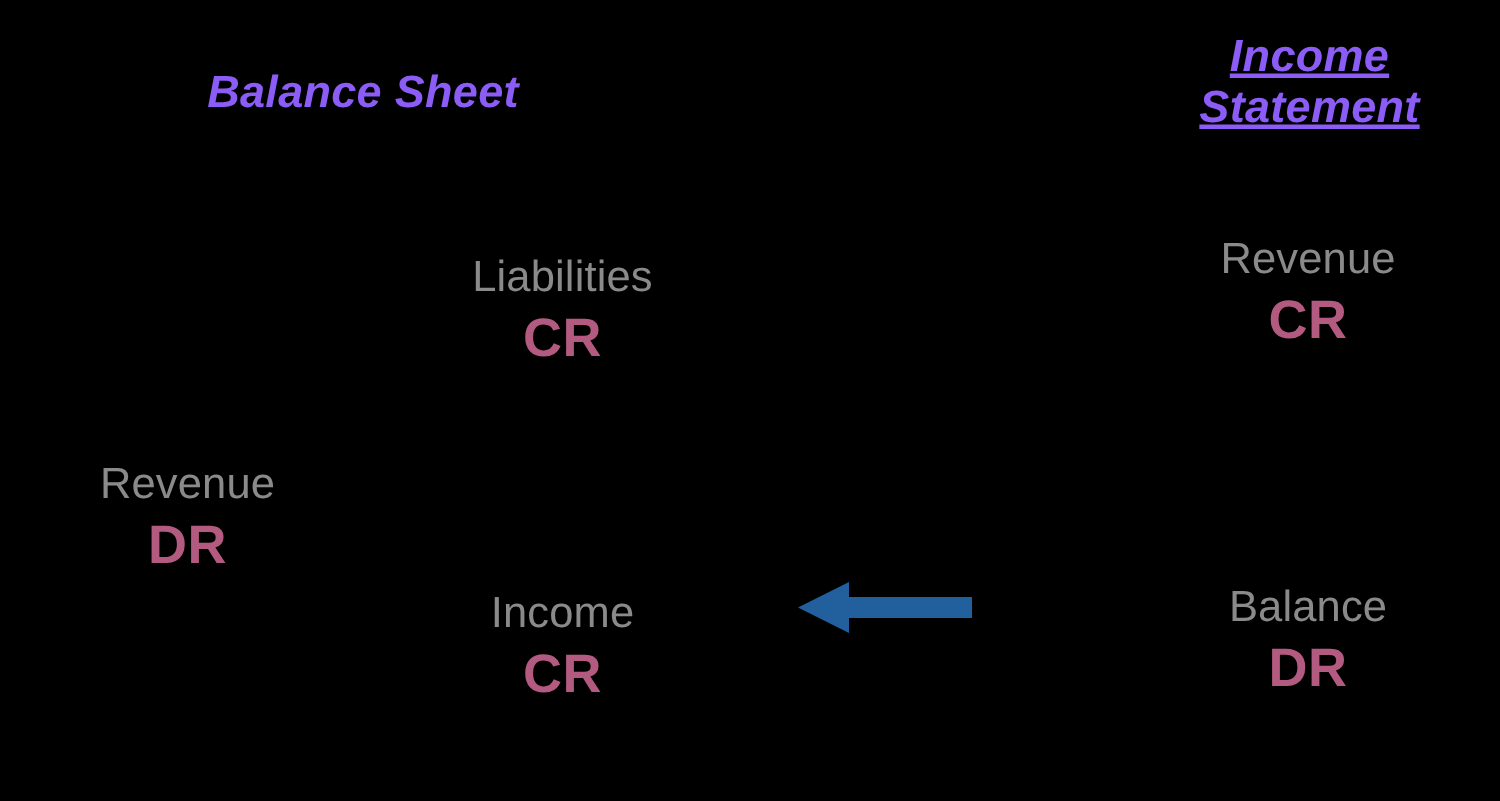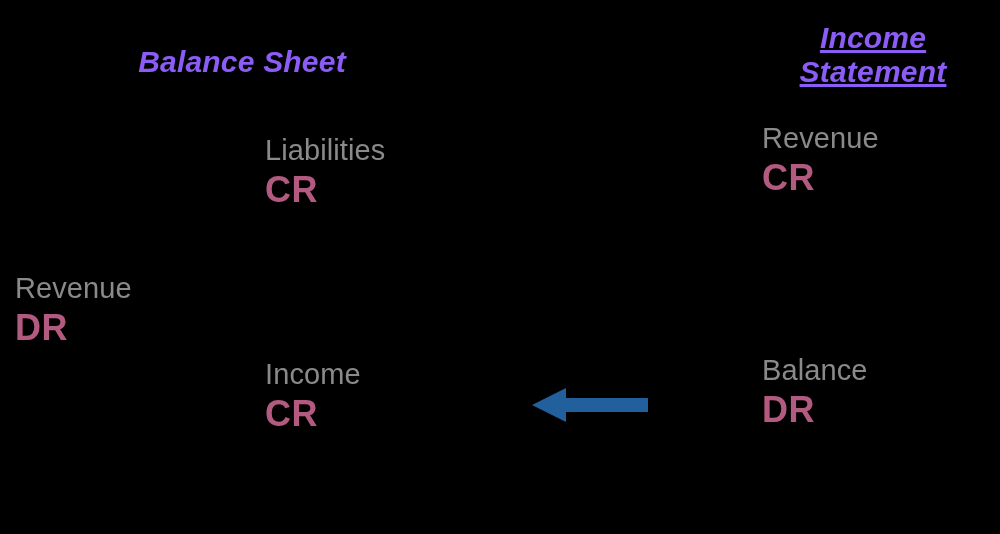--- a/index.html
+++ b/index.html
@@ -27,22 +27,23 @@
     color: #8a8a8a;
     line-height: 34px;
     text-align: center;
     white-space: pre-line;
     letter-spacing: 0.2px;
   }
 
   
   .account-block {
     position: absolute;
-    text-align: left;
+    text-align: center;
     line-height: 1.0;
+    margin-top: 35px;
   }
   .account-name {
     display: block;
     font-size: 29px;
     font-weight: normal;
     color: #8a8a8a;
     letter-spacing: 0.1px;
   }
   .account-side {
     display: block;

